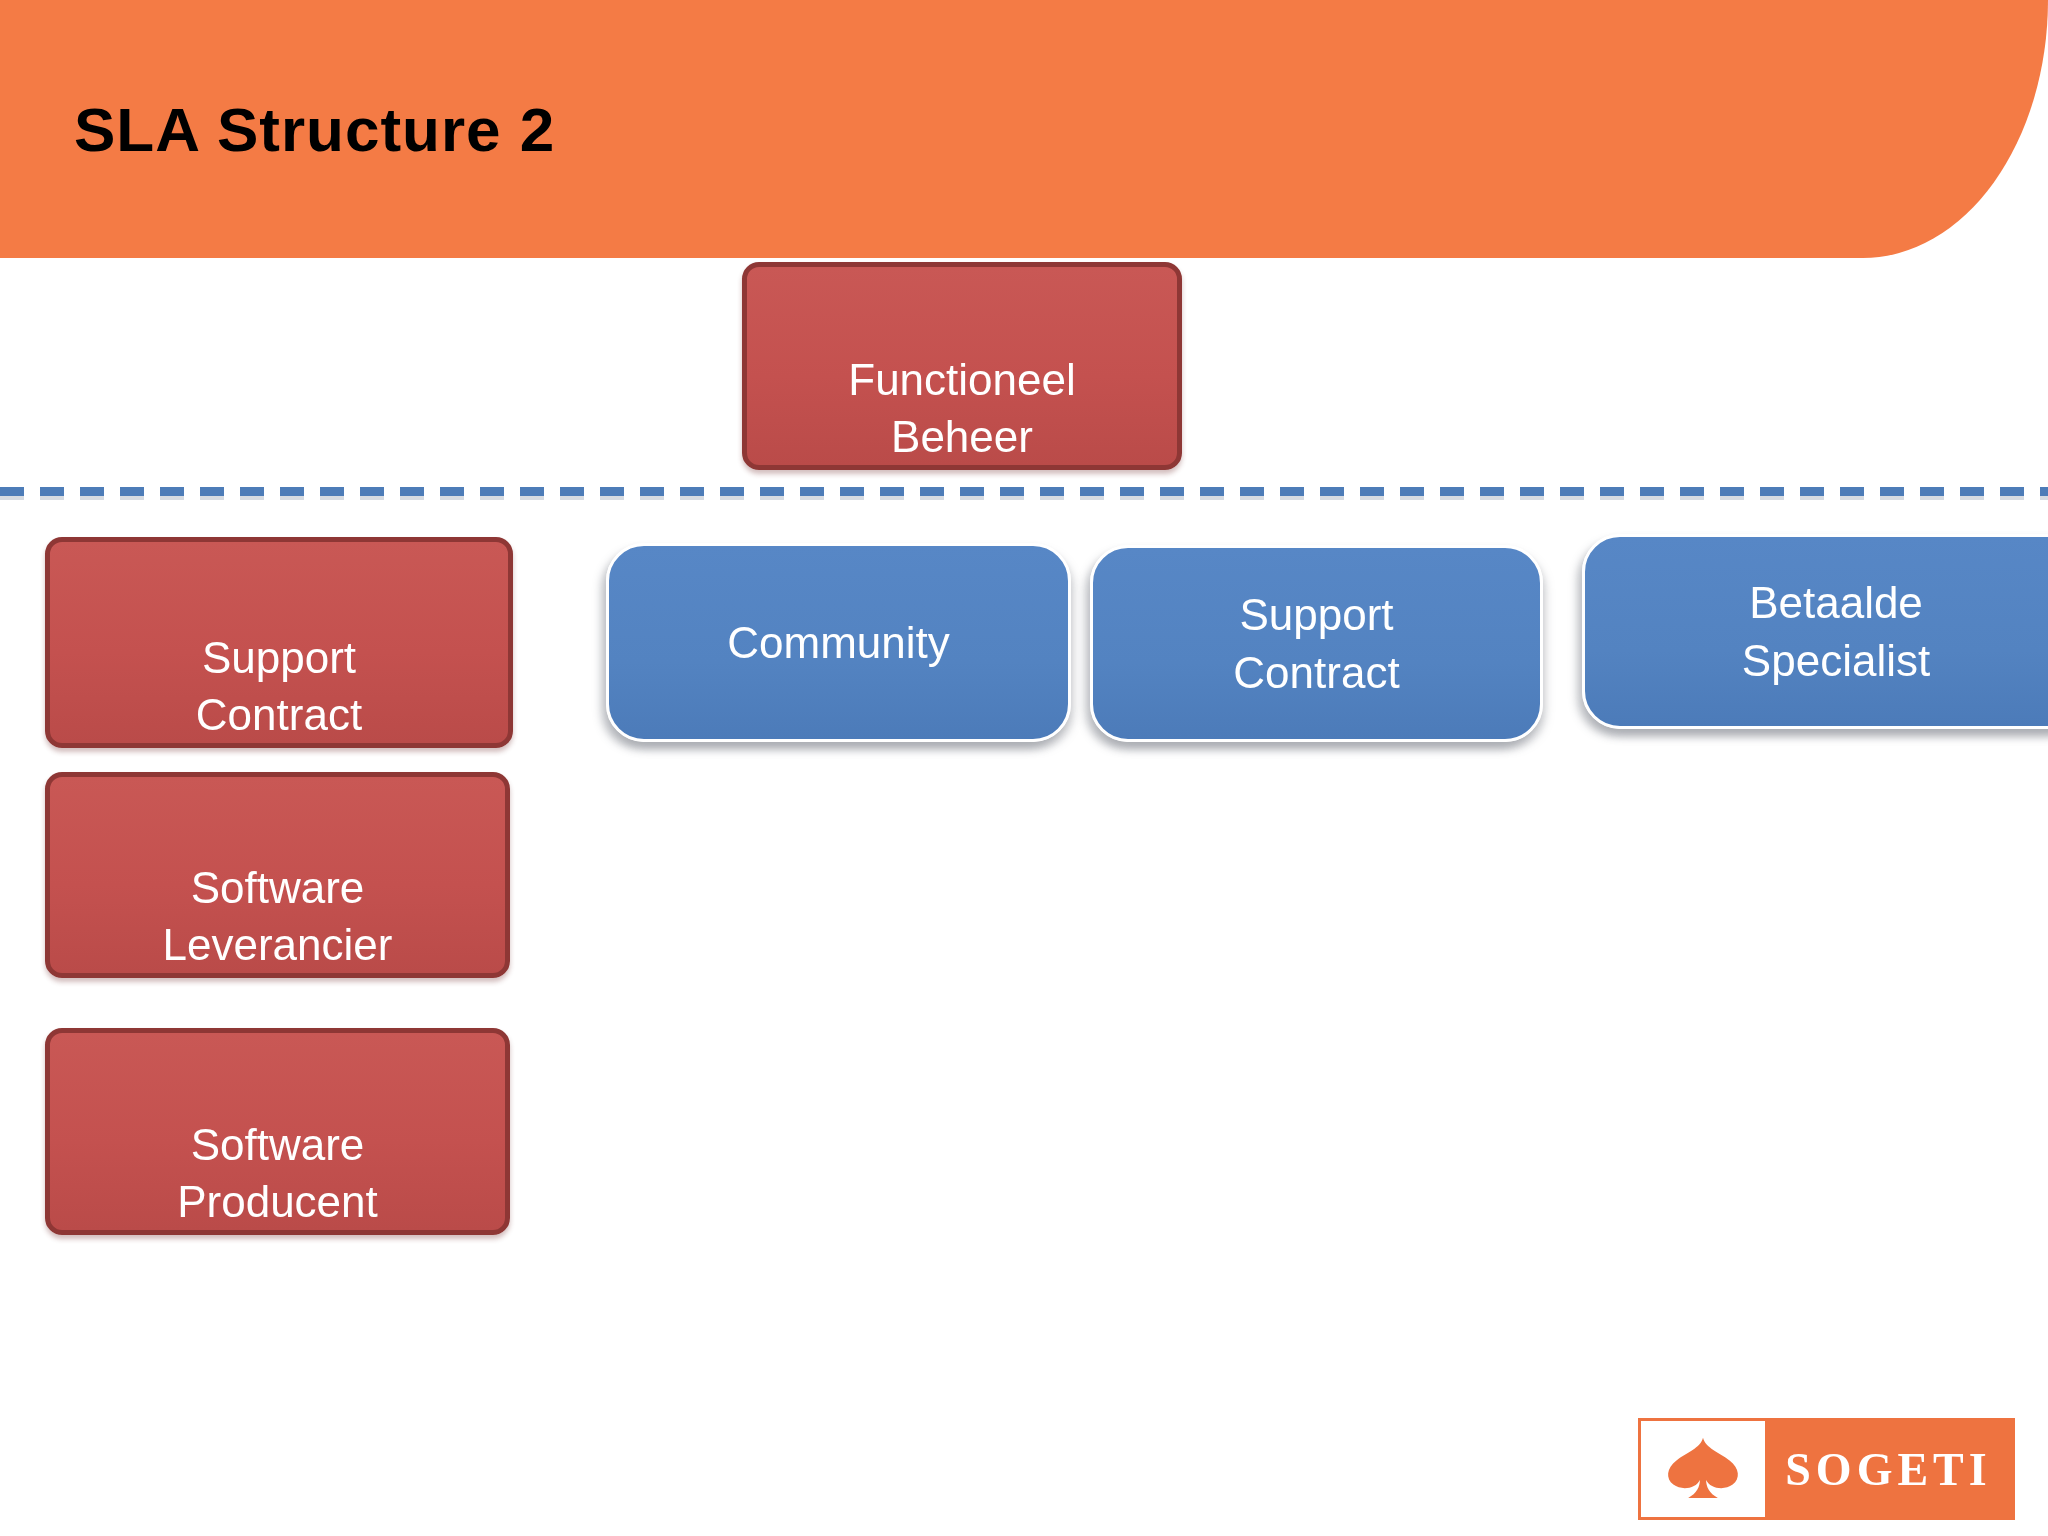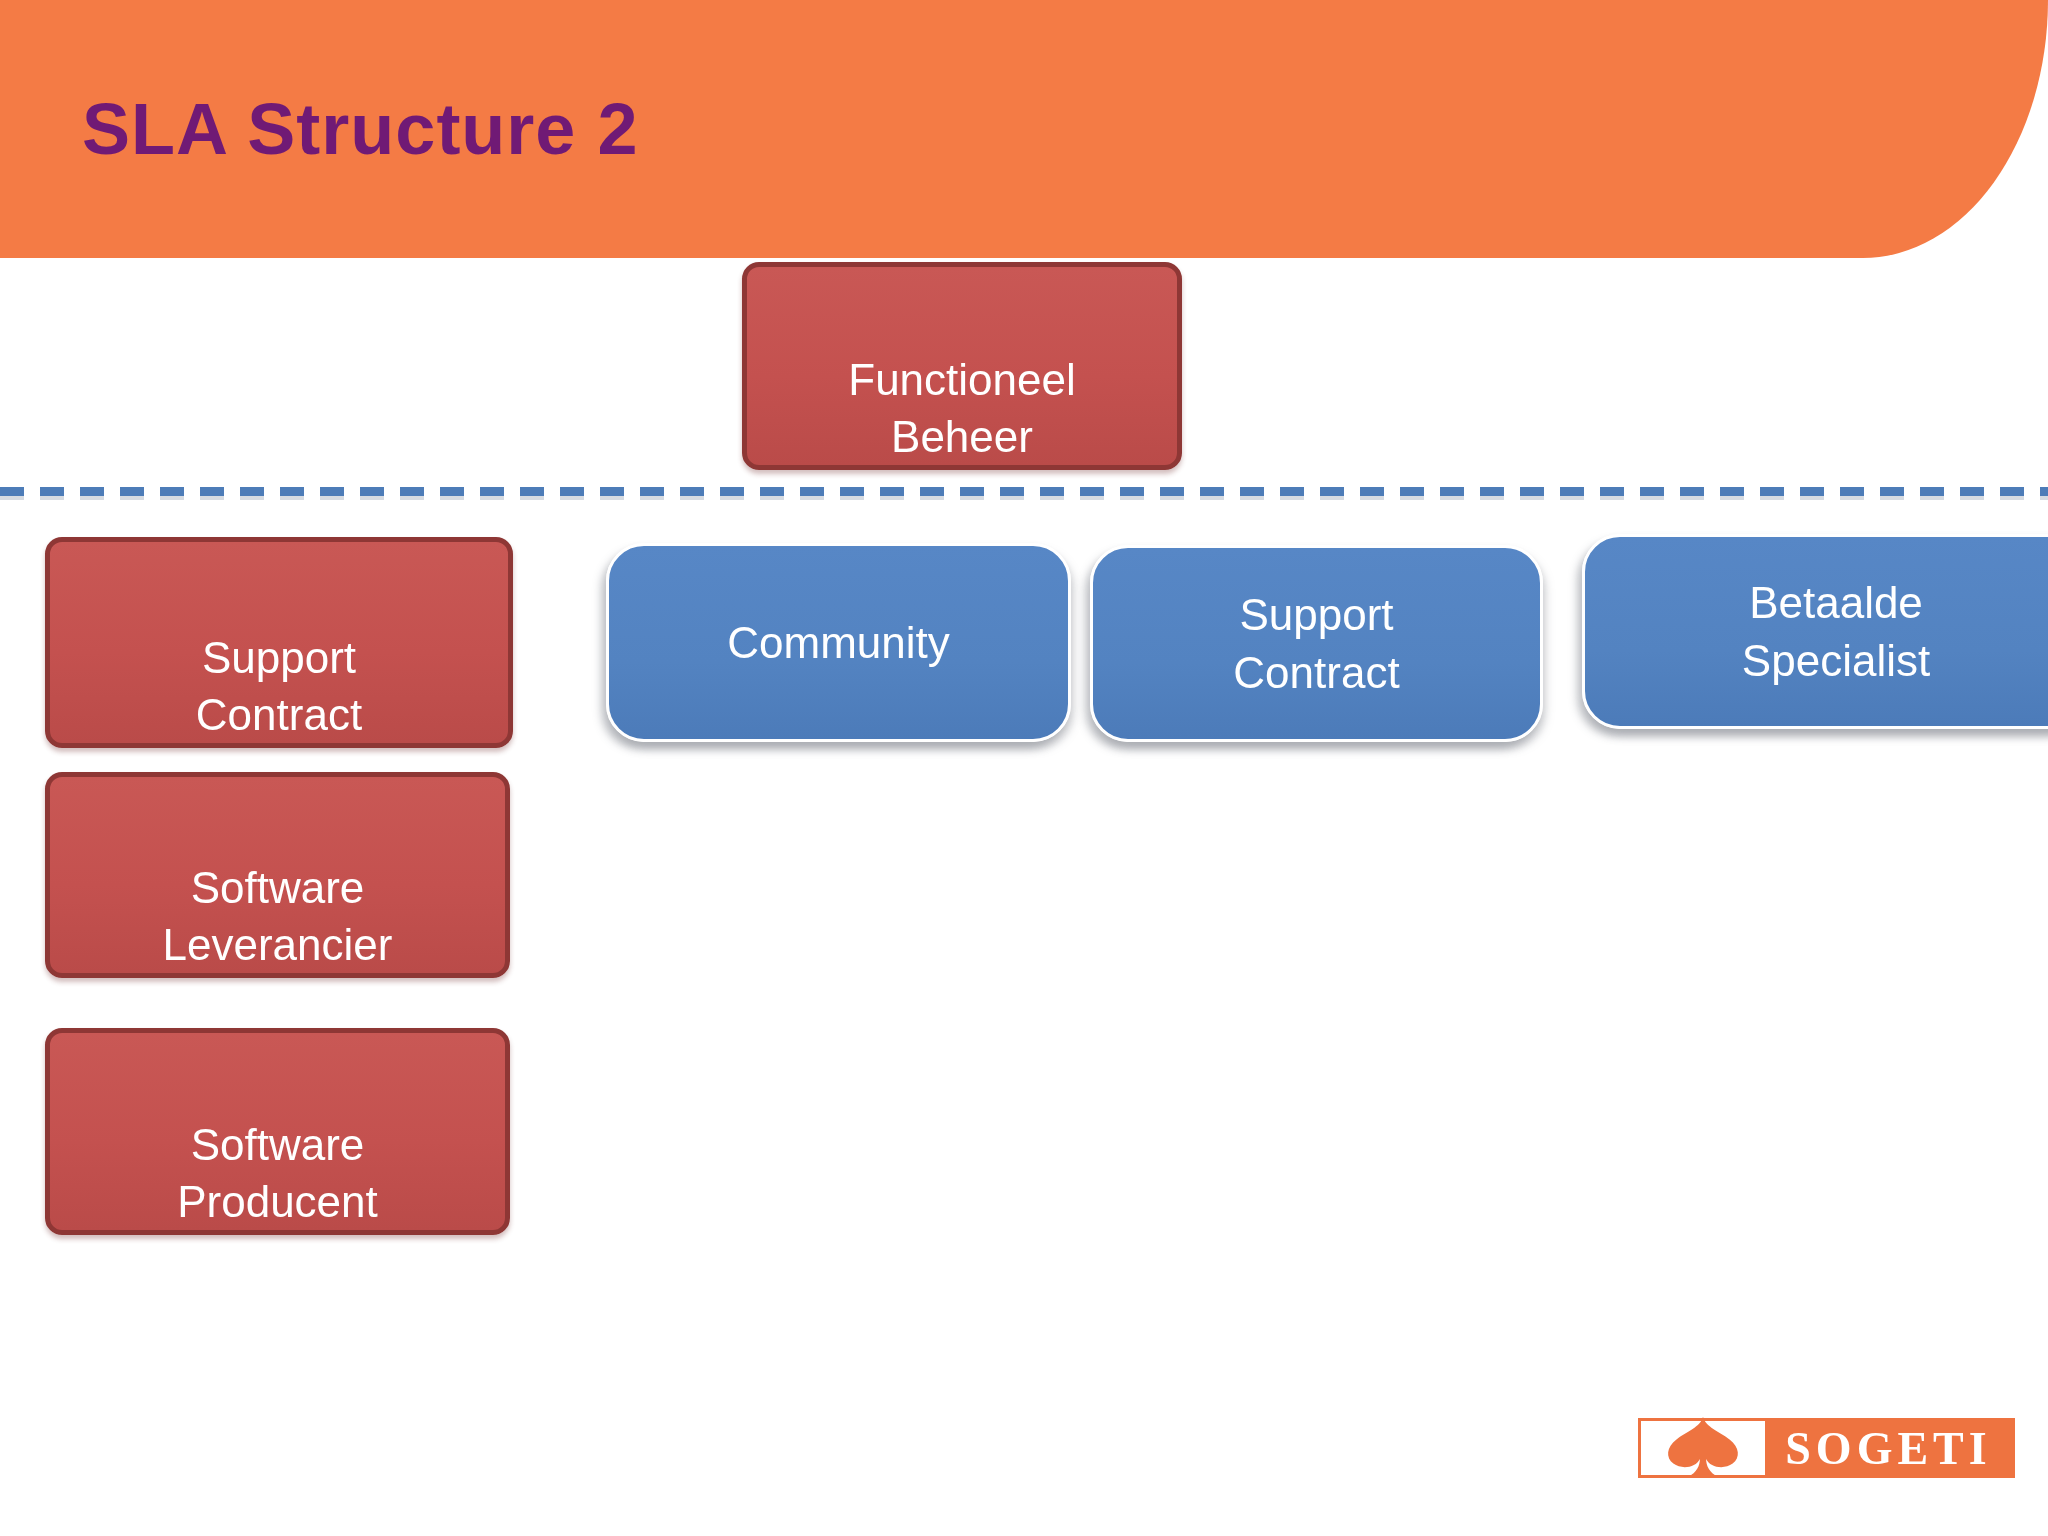--- a/index.html
+++ b/index.html
@@ -14,25 +14,25 @@
   
   .header {
     position: absolute; left: 0; top: 0;
     width: 2048px; height: 258px;
     background: #F47B45;
     border-bottom-right-radius: 185px 258px;
     display: flex; align-items: center;
     padding-left: 70px; box-sizing: border-box;
   }
   .slide-title {
-    color: #701a75;
-    font-size: 72px;
+    color: #000000;
+    font-size: 62px;
     font-weight: bold;
     letter-spacing: 1px;
-    margin: 12px;
+    margin: 4px;
   }
 
   
   .divider {
     position: absolute; left: 0; top: 487px;
     width: 2048px; height: 14px;
   }
   .divider::before {
     content: ""; position: absolute; left: 0; top: 0;
     width: 100%; height: 9px;
@@ -75,21 +75,21 @@
   .node-row-0      { left: 45px;   top: 537px;  width: 468px; height: 211px; }
   .node-row-1      { left: 606px;  top: 543px;  width: 465px; height: 199px; }
   .node-row-2      { left: 1090px; top: 545px;  width: 453px; height: 197px; }
   .node-row-3      { left: 1582px; top: 534px;  width: 508px; height: 195px; align-items: center; }
   .node-left-0     { left: 45px;   top: 772px;  width: 465px; height: 206px; }
   .node-left-1     { left: 45px;   top: 1028px; width: 465px; height: 207px; }
 
   
   .logo {
     position: absolute; left: 1638px; top: 1418px;
-    width: 377px; height: 60px;
+    width: 377px; height: 102px;
     background: #EE7340;
     border: 3px solid #EE7340;
     box-sizing: border-box;
     display: flex; align-items: stretch;
   }
   .logo-icon-cell {
     width: 124px;
     background: #ffffff;
     display: flex; align-items: center; justify-content: center;
   }

